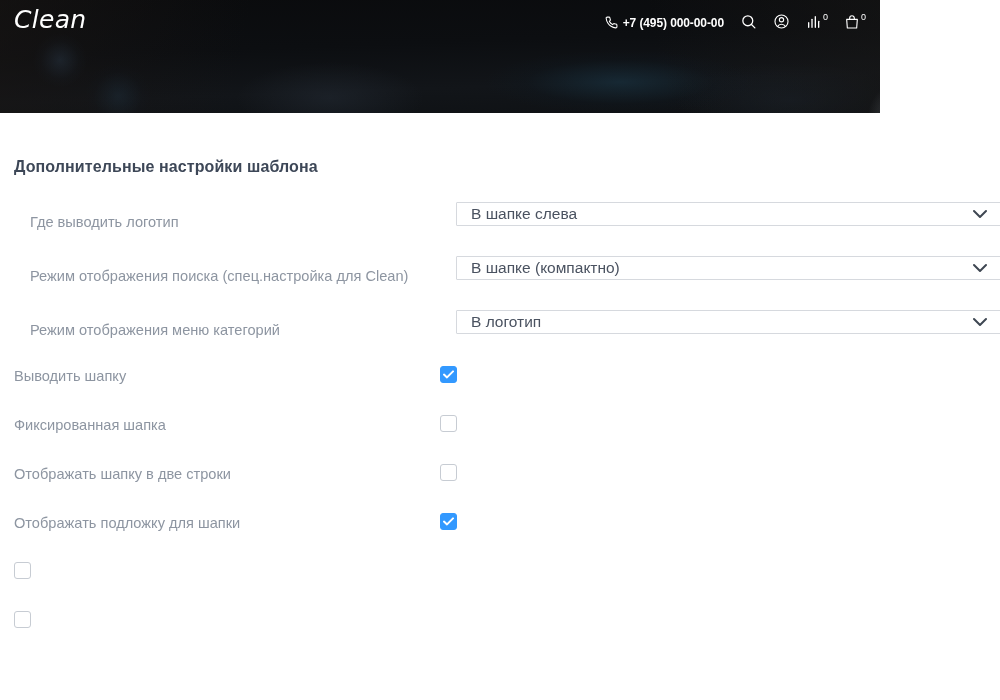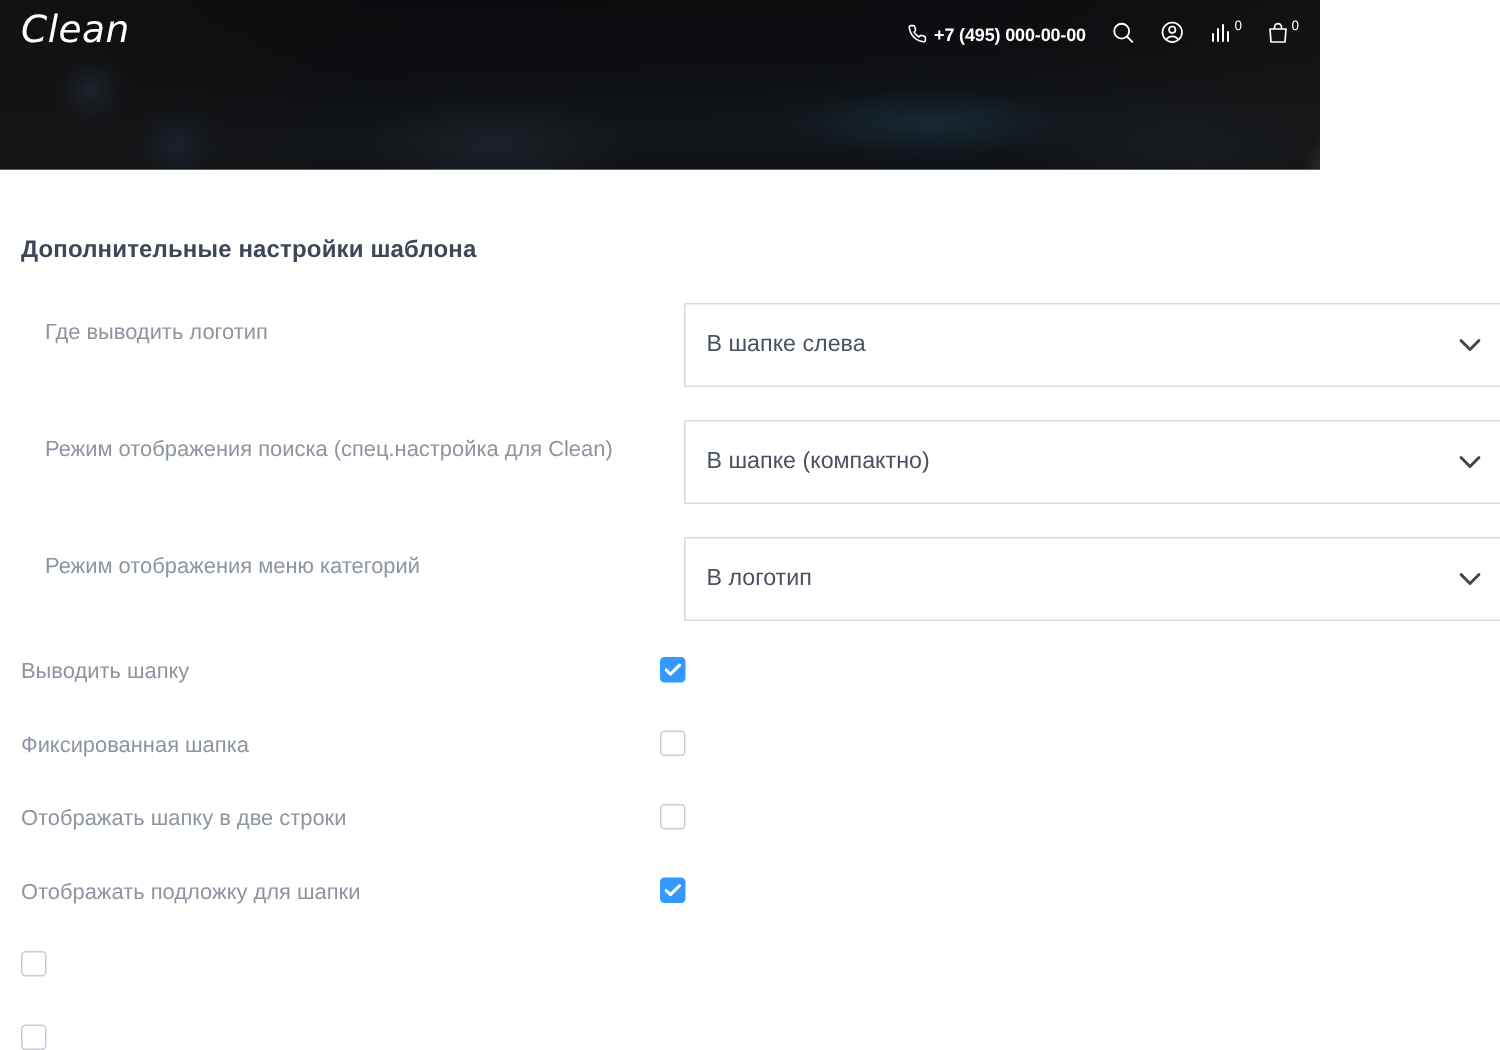--- a/index.html
+++ b/index.html
@@ -149,21 +149,21 @@
   .row-check  .row-label { padding-top: 0; }
 
   .field {
     flex: 1 1 auto;
     min-width: 0;
   }
 
   .select-box {
     position: relative;
     width: 545px;
-    height: 56px;
+    height: 24px;
     border: 1px solid #d6d9de;
     background: #ffffff;
     box-sizing: border-box;
     border-radius: 1px;
     display: flex;
     align-items: center;
   }
   .select-value {
     font-size: 15.5px;
     color: #4a5260;

